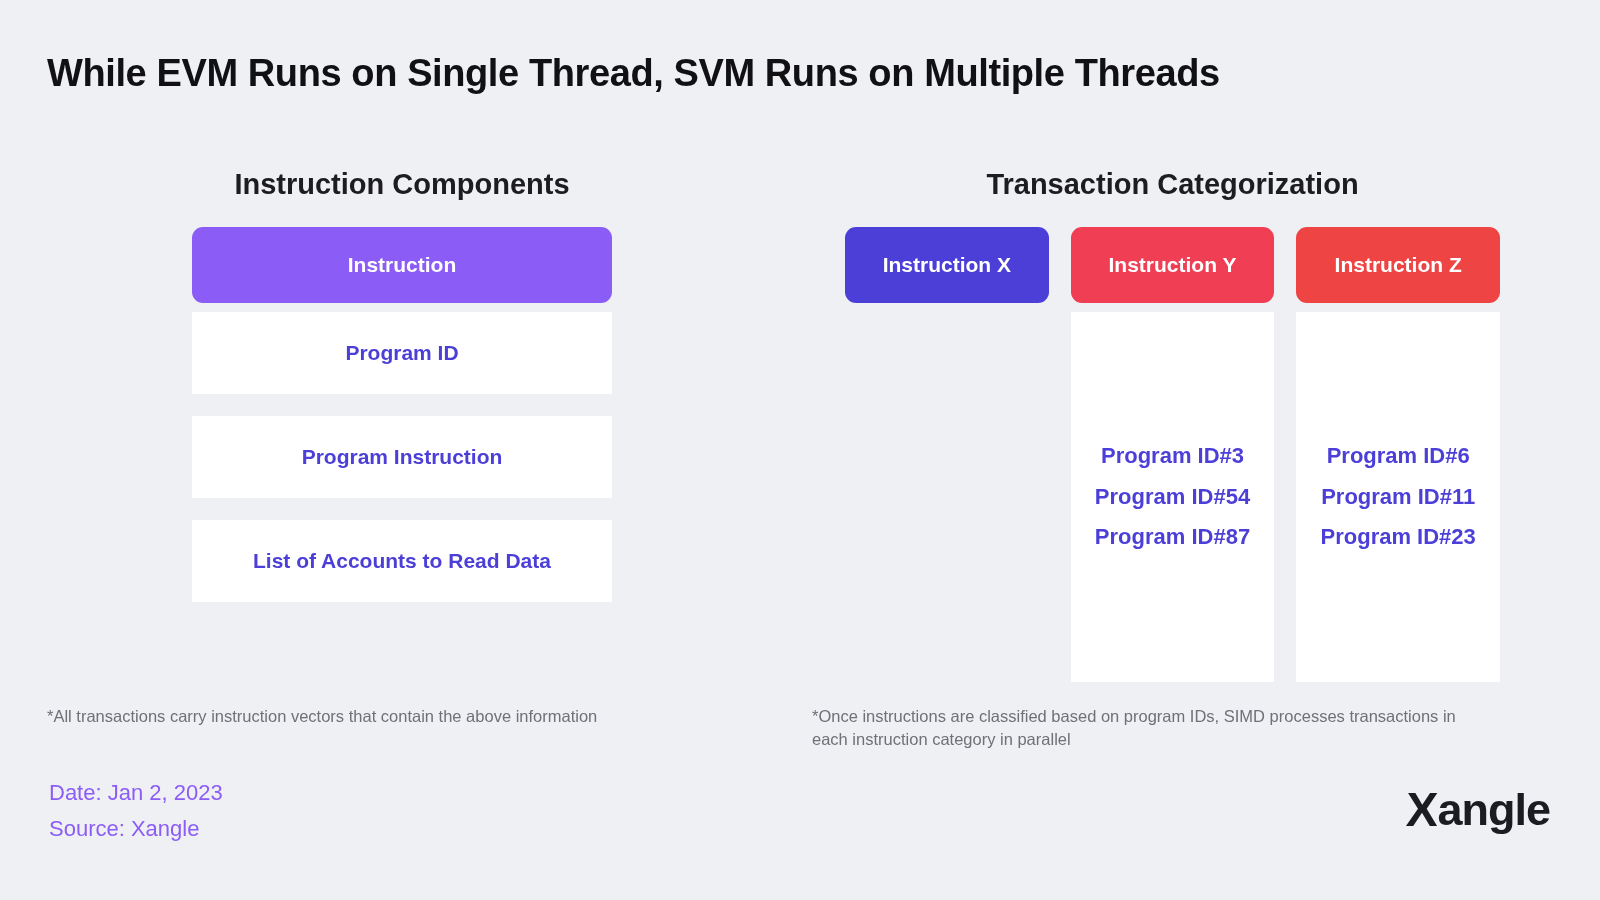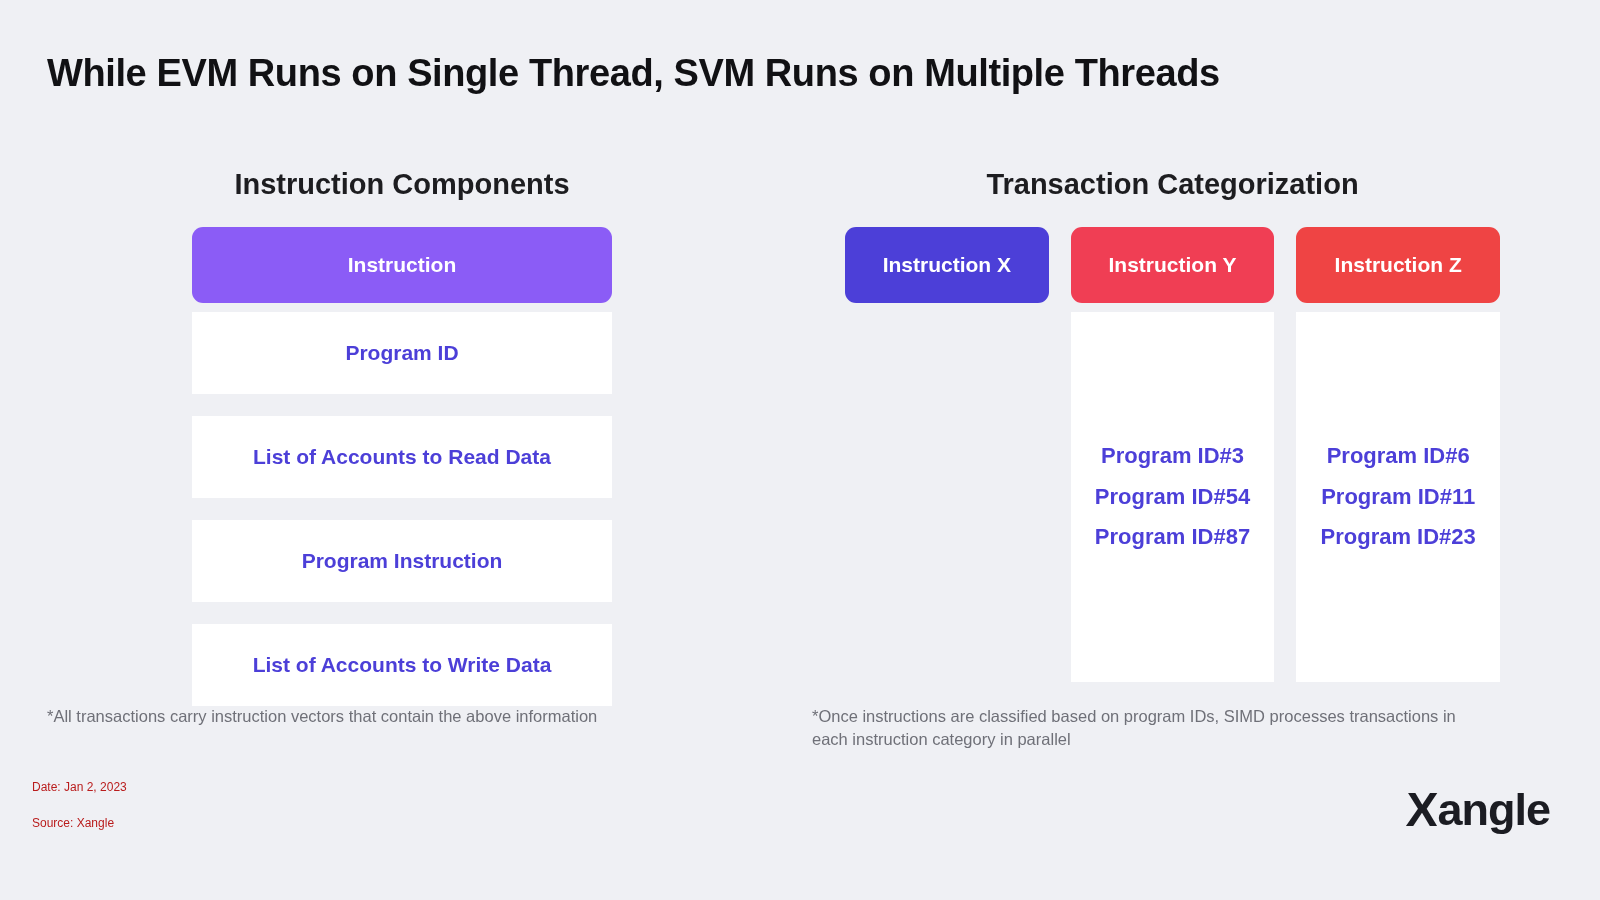--- a/index.html
+++ b/index.html
@@ -120,23 +120,23 @@
     color: #4c3fd8;
     font-size: 22px;
     font-weight: 700;
     line-height: 1.68;
     white-space: nowrap;
   }
 
   
   .meta {
     position: absolute;
-    left: 32px;
-    font-size: 12px;
-    color: #b91c1c;
+    left: 49px;
+    font-size: 22px;
+    color: #8b5cf6;
     font-weight: 400;
   }
   #meta-date   { top: 780px; }
   #meta-source { top: 816px; }
 
   .logo {
     position: absolute;
     right: 50px;
     top: 782px;
     font-size: 45px;
@@ -156,23 +156,22 @@
 </head>
 <body>
 
 <h1 class="headline">While EVM Runs on Single Thread, SVM Runs on Multiple Threads</h1>
 
 <div class="col-title" id="left-title">Instruction Components</div>
 
 <div class="instr-stack">
   <div class="instr-header">Instruction</div>
   <div class="instr-row">Program ID</div>
+  <div class="instr-row">Program Instruction</div>
   <div class="instr-row">List of Accounts to Read Data</div>
-  <div class="instr-row">Program Instruction</div>
-  <div class="instr-row">List of Accounts to Write Data</div>
 </div>
 
 <div class="footnote" id="left-footnote">*All transactions carry instruction vectors that contain the above information</div>
 
 <div class="col-title" id="right-title">Transaction Categorization</div>
 
 <div class="cat-grid">
 
   <div class="cat-col">
     <div class="cat-header" style="background: rgb(76, 63, 216);">Instruction X</div>

